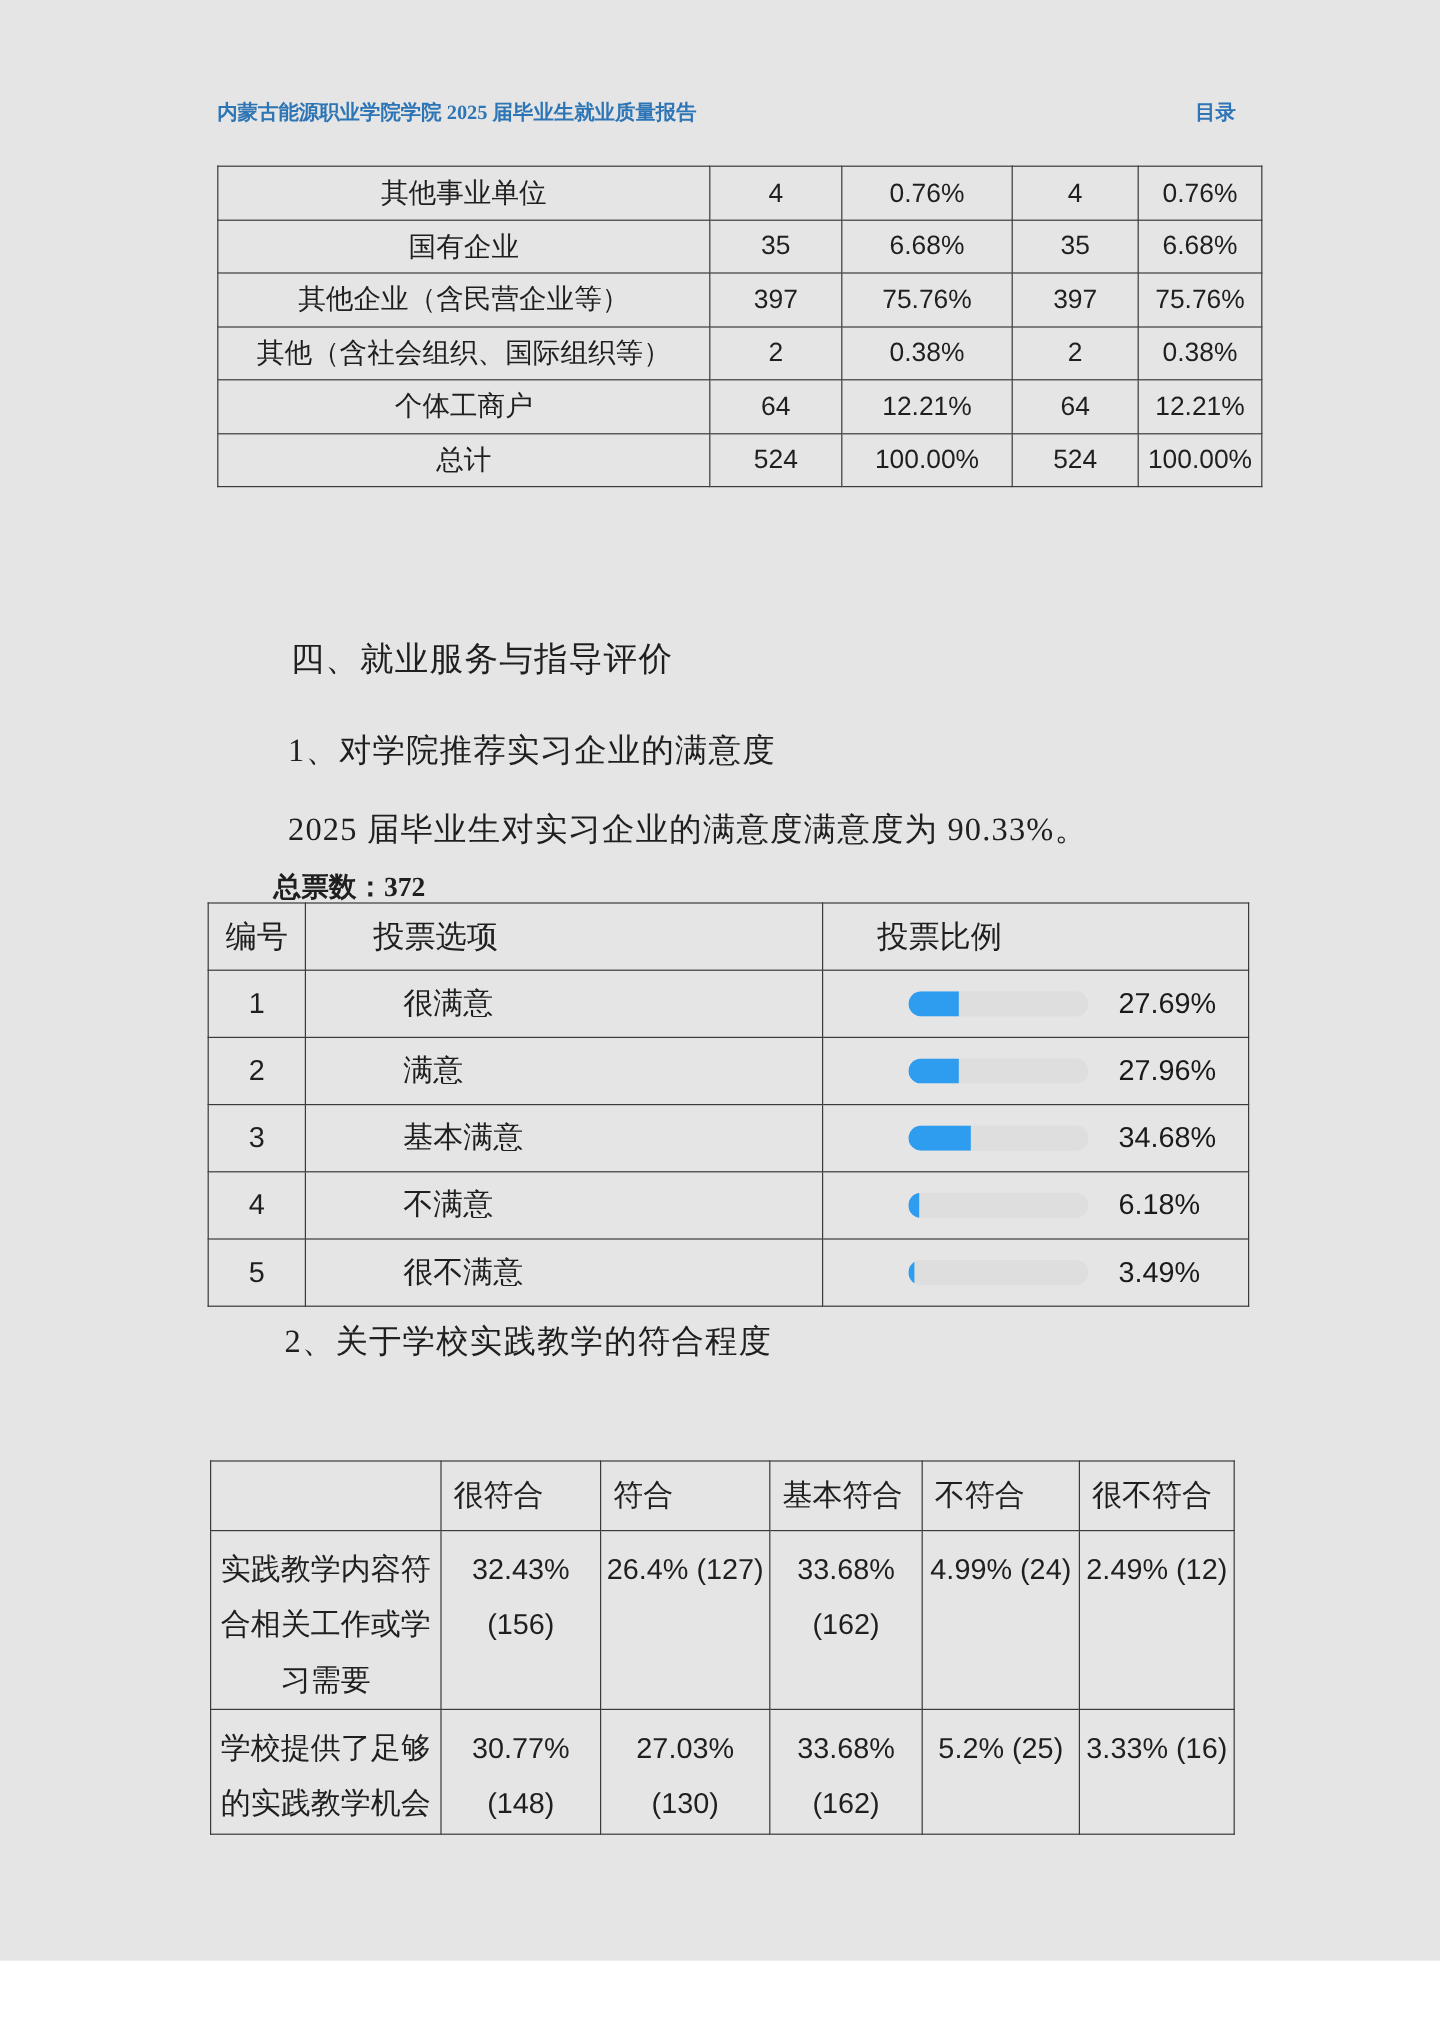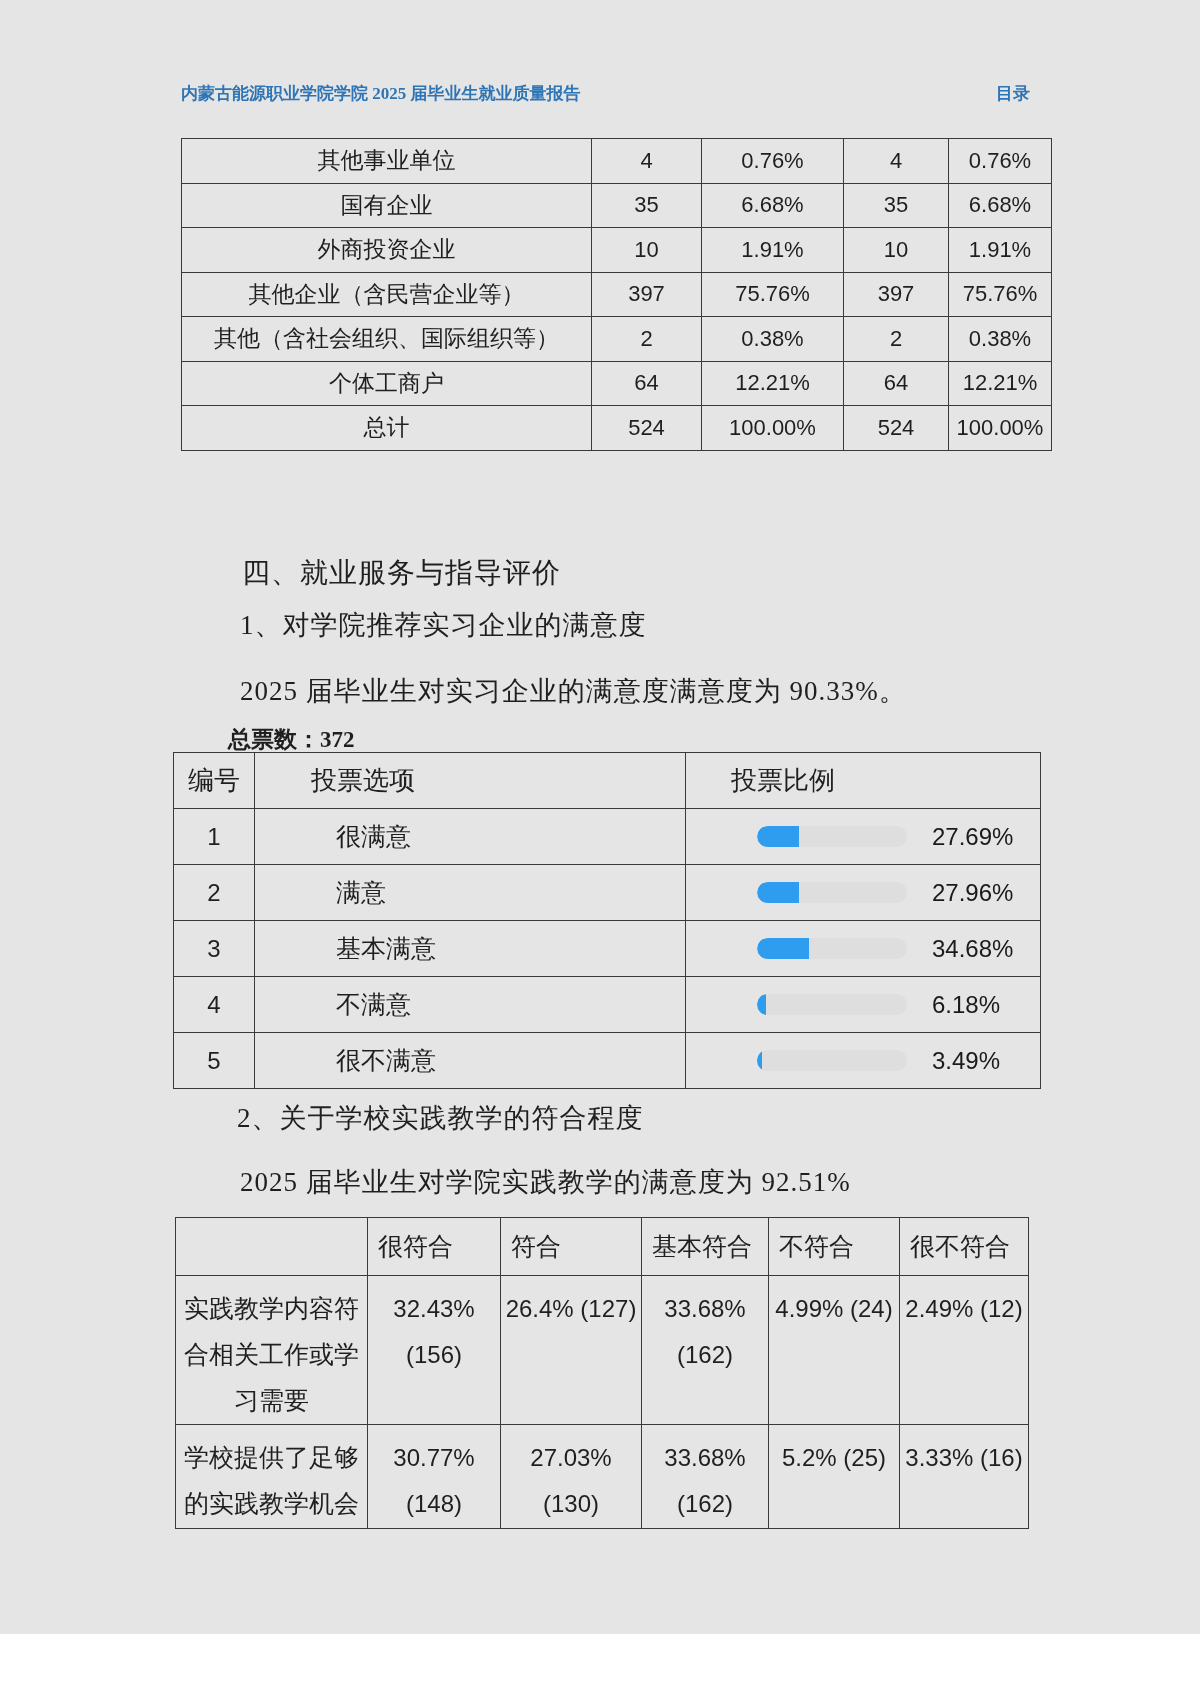--- a/index.html
+++ b/index.html
@@ -101,27 +101,20 @@
         <td class="num">0.76%</td>
       </tr>
       <tr>
         <td>国有企业</td>
         <td class="num">35</td>
         <td class="num">6.68%</td>
         <td class="num">35</td>
         <td class="num">6.68%</td>
       </tr>
       <tr>
-        <td>外商投资企业</td>
-        <td class="num">10</td>
-        <td class="num">1.91%</td>
-        <td class="num">10</td>
-        <td class="num">1.91%</td>
-      </tr>
-      <tr>
         <td>其他企业（含民营企业等）</td>
         <td class="num">397</td>
         <td class="num">75.76%</td>
         <td class="num">397</td>
         <td class="num">75.76%</td>
       </tr>
       <tr>
         <td>其他（含社会组织、国际组织等）</td>
         <td class="num">2</td>
         <td class="num">0.38%</td>
@@ -138,21 +131,21 @@
       <tr>
         <td>总计</td>
         <td class="num">524</td>
         <td class="num">100.00%</td>
         <td class="num">524</td>
         <td class="num">100.00%</td>
       </tr>
     </tbody>
   </table>
 
-  <div class="h-section" style="top:554px">四、就业服务与指导评价</div>
+  <div class="h-section" style="top:530px">四、就业服务与指导评价</div>
   <div class="h-sub" style="top:607px">1、对学院推荐实习企业的满意度</div>
   <div class="para" style="top:673px">2025 届毕业生对实习企业的满意度满意度为 90.33%。</div>
   <div class="total-votes">总票数：372</div>
 
   <table class="t-vote">
     <colgroup>
         <col style="width:81px">
         <col style="width:431px">
         <col style="width:355px">
       </colgroup>
@@ -219,21 +212,20 @@
                 <div class="bar-fill" style="width: 3.49%;"></div>
               </div>
           <span class="bar-pct">3.49%</span>
         </div>
           </td>
       </tr>
     </tbody>
   </table>
 
   <div class="h-sub" style="top:1100px;left:237px">2、关于学校实践教学的符合程度</div>
-  <div class="para" style="top:1164px">2025 届毕业生对学院实践教学的满意度为 92.51%</div>
 
   <table class="t-practice">
     <colgroup>
         <col style="width:192px">
         <col style="width:133px">
         <col style="width:141px">
         <col style="width:127px">
         <col style="width:131px">
         <col style="width:129px">
       </colgroup>

